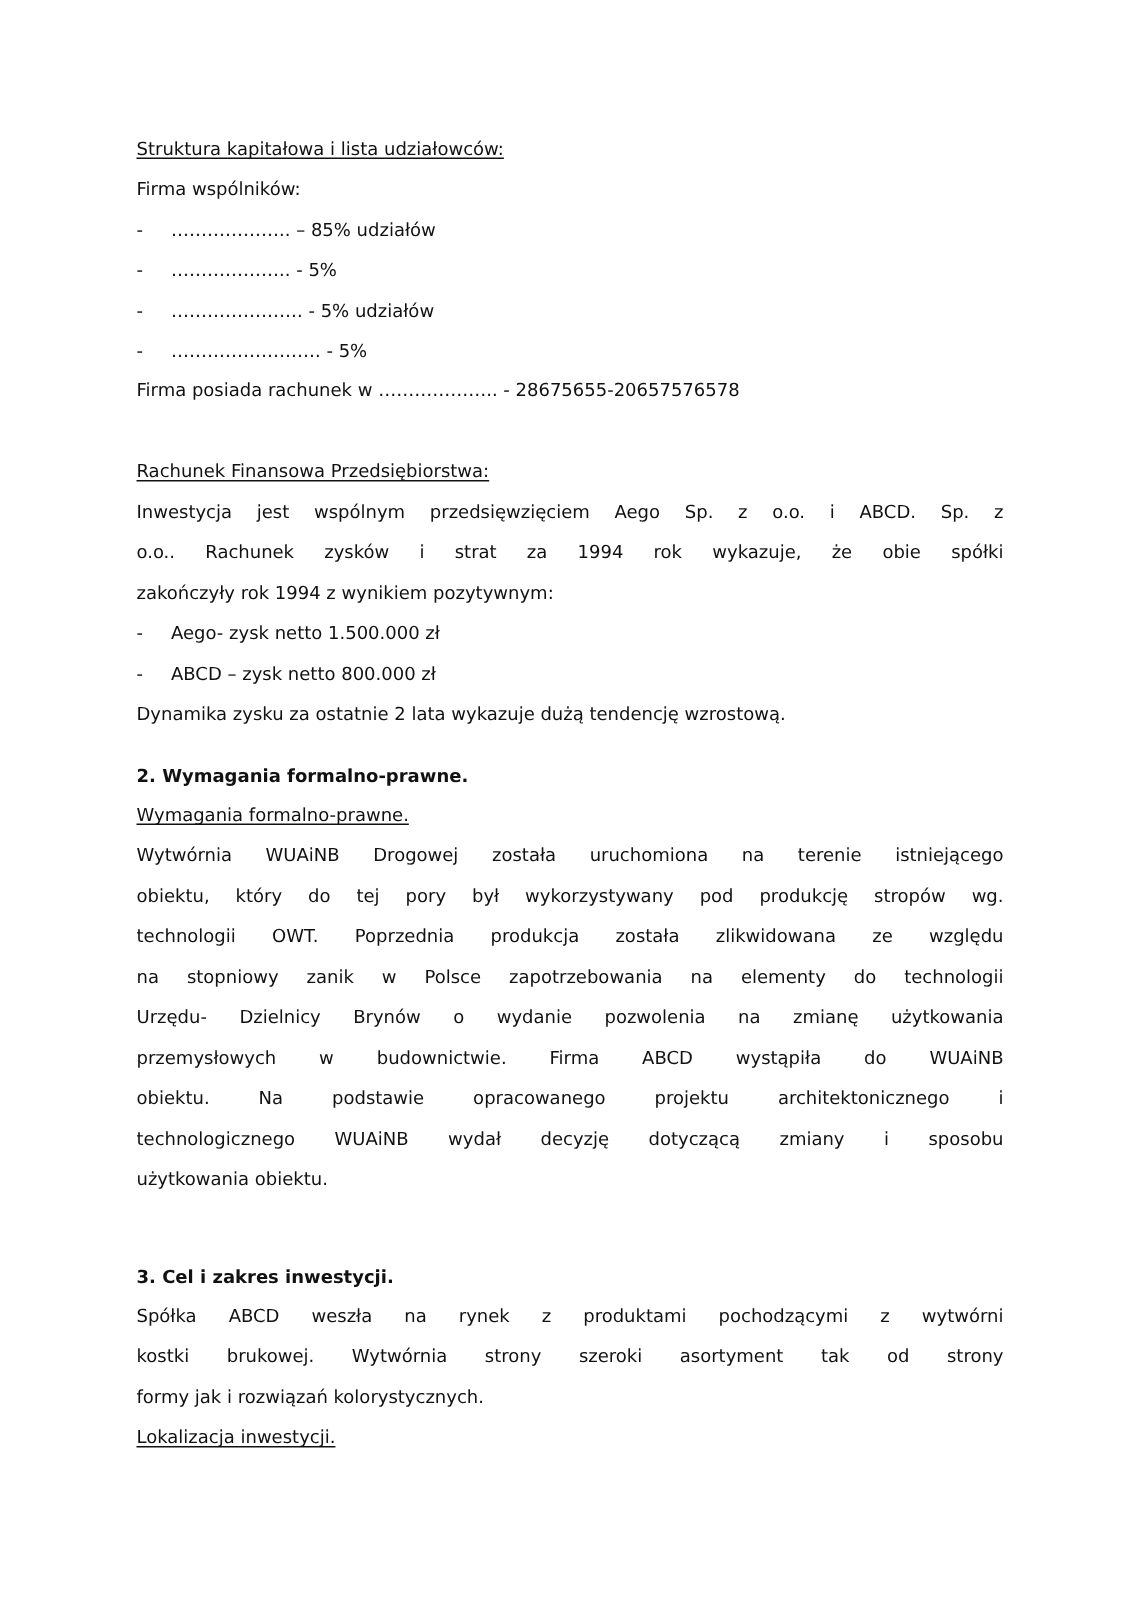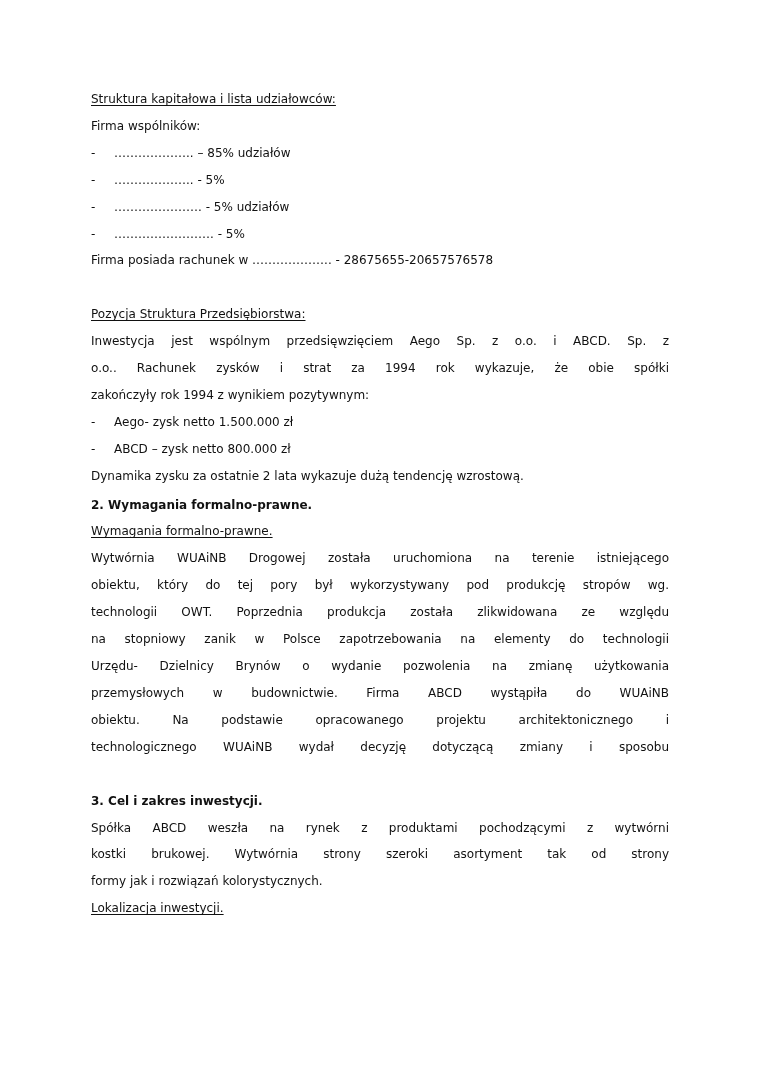--- a/index.html
+++ b/index.html
@@ -14,22 +14,22 @@
     line-height: 26.9px;
     color: #111111;
   }
   .line { display: block; white-space: nowrap; }
   .u { text-decoration: underline; text-underline-offset: 2px; text-decoration-thickness: 1px; }
   .bullet { display: flex; white-space: nowrap; }
   .bullet .dash { width: 23px; flex: none; }
   .blank { height: 26.9px; }
   .justline { display: block; text-align: justify; text-align-last: justify; white-space: normal; }
   .heading { font-weight: bold; }
-  .h2 { margin-top: 2px; }
-  .h3 { margin-top: 27px; }
+  .h2 { margin-top: 14px; }
+  .h3 { margin-top: 38px; }
 </style>
 </head>
 <body>
 
 <div class="page">
 
   <span class="line u">Struktura kapitałowa i lista udziałowców:</span>
   <span class="line">Firma wspólników:</span>
   <div class="bullet">
     <span class="dash">-</span>
@@ -44,21 +44,21 @@
     <span>…………………. - 5% udziałów</span>
   </div>
   <div class="bullet">
     <span class="dash">-</span>
     <span>……………………. - 5%</span>
   </div>
   <span class="line">Firma posiada rachunek w ……………….. - 28675655-20657576578</span>
 
   <div class="blank"></div>
 
-  <span class="line u">Pozycja Struktura Przedsiębiorstwa:</span>
+  <span class="line u">Rachunek Finansowa Przedsiębiorstwa:</span>
   <span class="justline">Inwestycja jest wspólnym przedsięwzięciem Aego Sp. z o.o. i ABCD. Sp. z</span>
   <span class="justline">o.o.. Rachunek zysków i strat za 1994 rok wykazuje, że obie spółki</span>
   <span class="line">zakończyły rok 1994 z wynikiem pozytywnym:</span>
   <div class="bullet">
     <span class="dash">-</span>
     <span>Aego- zysk netto 1.500.000 zł</span>
   </div>
   <div class="bullet">
     <span class="dash">-</span>
     <span>ABCD – zysk netto 800.000 zł</span>
@@ -68,20 +68,21 @@
   <span class="line heading h2">2. Wymagania formalno-prawne.</span>
   <span class="line u">Wymagania formalno-prawne.</span>
   <span class="justline">Wytwórnia WUAiNB Drogowej została uruchomiona na terenie istniejącego</span>
   <span class="justline">obiektu, który do tej pory był wykorzystywany pod produkcję stropów wg.</span>
   <span class="justline">technologii OWT. Poprzednia produkcja została zlikwidowana ze względu</span>
   <span class="justline">na stopniowy zanik  w Polsce zapotrzebowania na elementy do technologii</span>
   <span class="justline">Urzędu- Dzielnicy Brynów o wydanie pozwolenia na zmianę użytkowania</span>
   <span class="justline">przemysłowych w budownictwie. Firma ABCD wystąpiła do WUAiNB</span>
   <span class="justline">obiektu. Na podstawie opracowanego projektu architektonicznego i</span>
   <span class="justline">technologicznego WUAiNB wydał decyzję dotyczącą zmiany i sposobu</span>
+  <span class="line">użytkowania obiektu.</span>
 
   <span class="line heading h3">3. Cel i zakres inwestycji.</span>
   <span class="justline">Spółka ABCD weszła na rynek z produktami pochodzącymi z wytwórni</span>
   <span class="justline">kostki brukowej. Wytwórnia strony szeroki asortyment tak od strony</span>
   <span class="line">formy jak i rozwiązań kolorystycznych.</span>
   <span class="line u">Lokalizacja inwestycji.</span>
 
 </div>
 
 </body></html>

